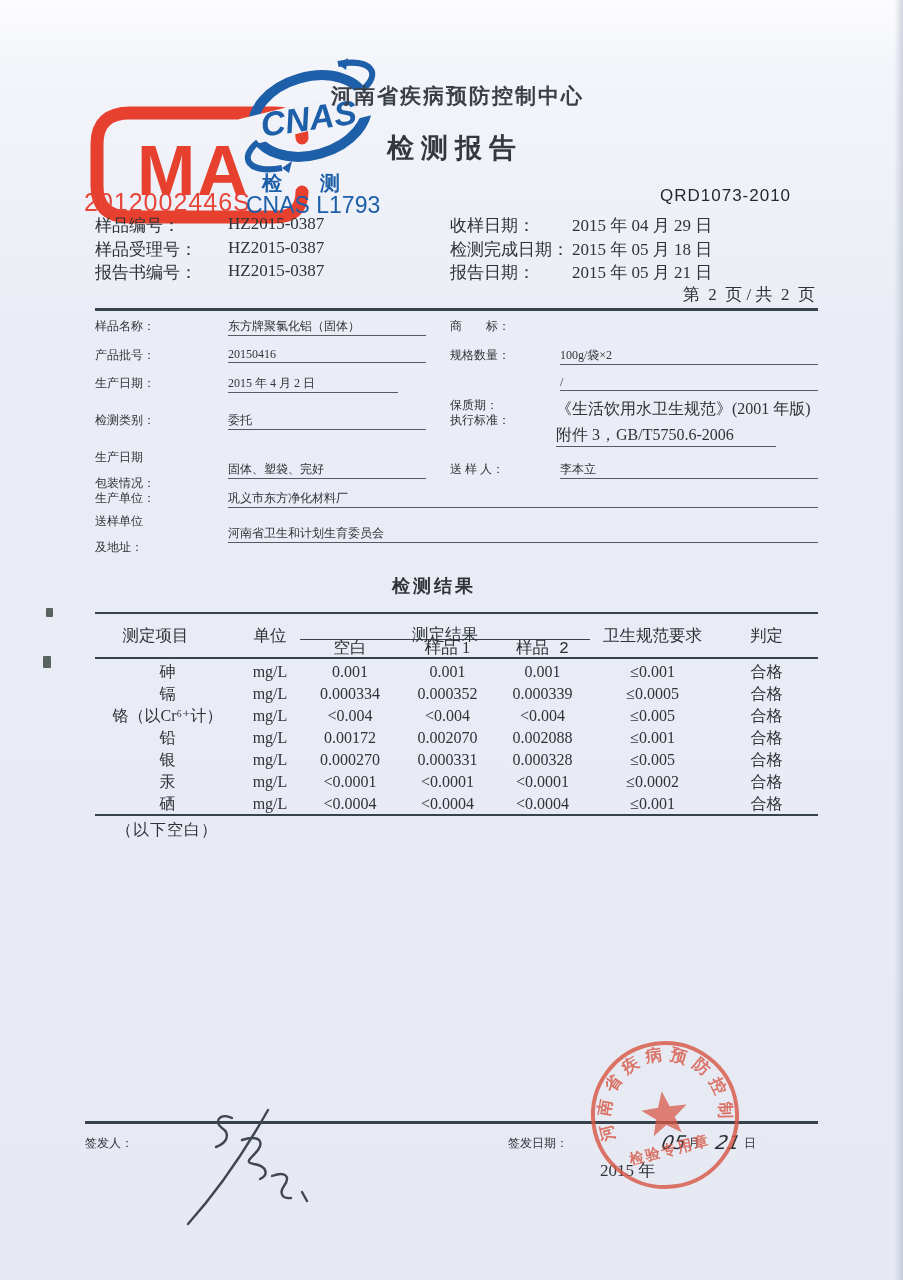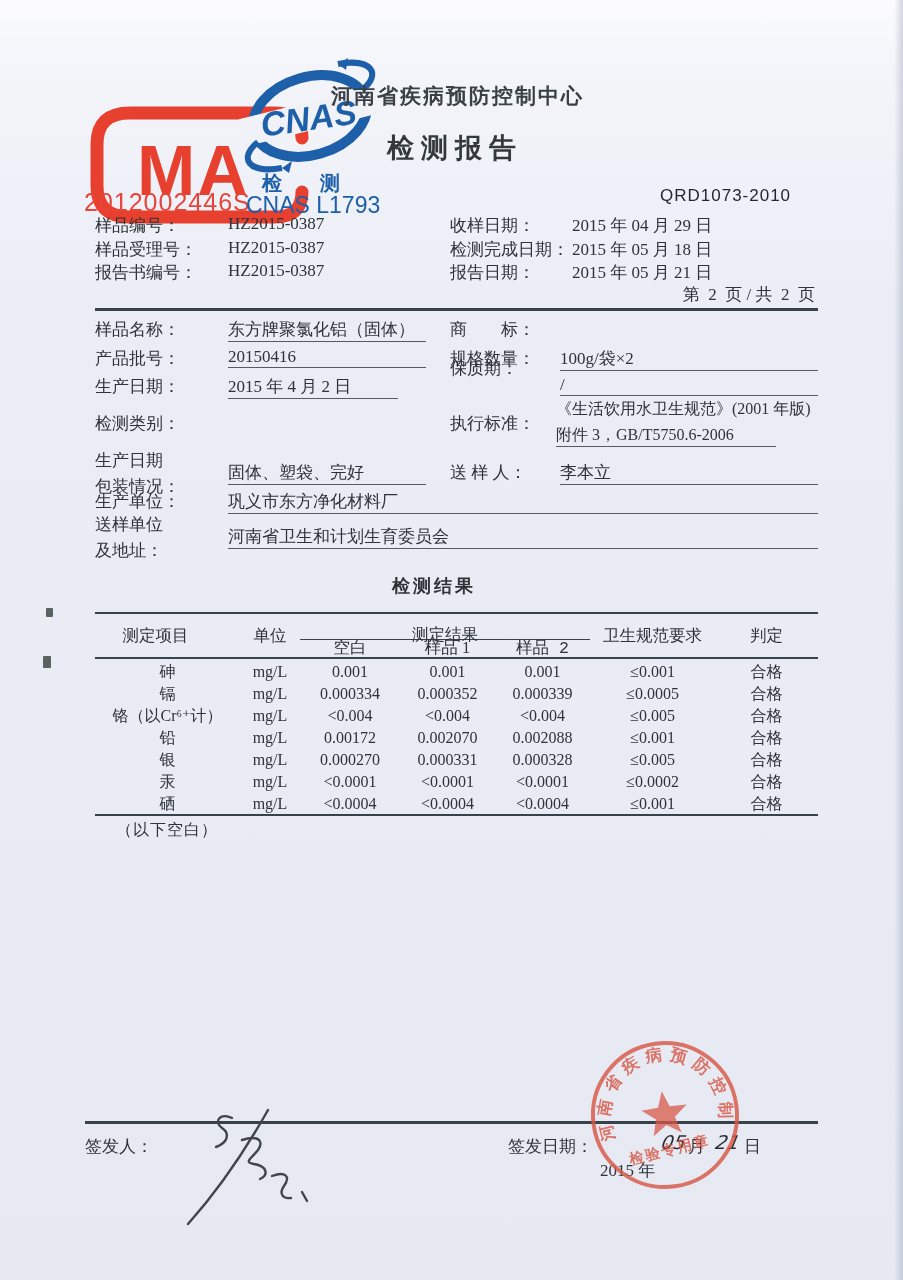--- a/index.html
+++ b/index.html
@@ -5,21 +5,21 @@
   html,body{margin:0;padding:0;background:#dfe3ec;}
   .page{
     position:relative;width:903px;height:1280px;overflow:hidden;
     background:linear-gradient(180deg,#fcfcfe 0%,#f3f5fa 5%,#eaedf5 25%,#e8ebf4 70%,#e6e9f2 100%);
     font-family:"Liberation Serif","DejaVu Serif",serif;color:#2e3338;
   }
   .abs{position:absolute;}
   .edge-right{position:absolute;top:0;right:0;width:9px;height:1280px;
     background:linear-gradient(90deg,rgba(150,158,180,0),rgba(150,158,180,.40));}
   .hline{position:absolute;background:#37424a;}
-  .lbl,.val{font-size:17px;white-space:pre;}
+  .lbl,.val{font-size:12px;white-space:pre;}
   .val-u{border-bottom:1px solid #565b61;}
   .meta-row{font-size:17px;white-space:pre;}
   .red{color:#e8453a;}
   .blue{color:#1d5fa8;}
   .sans{font-family:"Liberation Sans","DejaVu Sans",sans-serif;}
   .org-title{font-size:21px;font-weight:700;letter-spacing:2px;color:#3a4046;}
   .report-title{font-size:27px;font-weight:700;letter-spacing:7px;color:#33383d;}
   .doc-code{font-size:17px;letter-spacing:1px;color:#24282c;}
   .section-title{font-size:18px;letter-spacing:3px;font-weight:600;}
   .th{position:absolute;display:flex;align-items:center;justify-content:center;
@@ -84,24 +84,25 @@
   <div class="abs val val-u" style="left:228px;top:318px;width:198px;">东方牌聚氯化铝（固体）</div>
   <div class="abs lbl" style="left:450px;top:318px;">商　　标：</div>
 
   <div class="abs lbl" style="left:95px;top:347px;">产品批号：</div>
   <div class="abs val val-u" style="left:228px;top:347px;width:198px;">20150416</div>
   <div class="abs lbl" style="left:450px;top:347px;">规格数量：</div>
   <div class="abs val val-u" style="left:560px;top:347px;width:258px;">100g/袋×2</div>
 
   <div class="abs lbl" style="left:95px;top:375px;">生产日期：</div>
   <div class="abs val val-u" style="left:228px;top:375px;width:170px;">2015 年 4 月 2 日</div>
-  <div class="abs lbl" style="left:450px;top:357px;">保质期：</div>
+  <div class="abs lbl" style="left:450px;top:397px;">保质期：</div>
   <div class="abs val val-u" style="left:560px;top:375px;width:258px;">/</div>
 
   <div class="abs lbl" style="left:95px;top:412px;">检测类别：</div>
+  <div class="abs val val-u" style="left:228px;top:412px;width:198px;">委托</div>
   <div class="abs lbl" style="left:450px;top:412px;">执行标准：</div>
   <div class="abs val" style="left:556px;top:399px;font-size:16px;">《生活饮用水卫生规范》(2001 年版)</div>
   <div class="abs val val-u" style="left:556px;top:425px;width:220px;font-size:16px;">附件 3，GB/T5750.6-2006</div>
 
   <div class="abs lbl" style="left:95px;top:449px;">生产日期</div>
   <div class="abs lbl" style="left:95px;top:475px;">包装情况：</div>
   <div class="abs val val-u" style="left:228px;top:461px;width:198px;">固体、塑袋、完好</div>
   <div class="abs lbl" style="left:450px;top:461px;">送 样 人：</div>
   <div class="abs val val-u" style="left:560px;top:461px;width:258px;">李本立</div>
 

